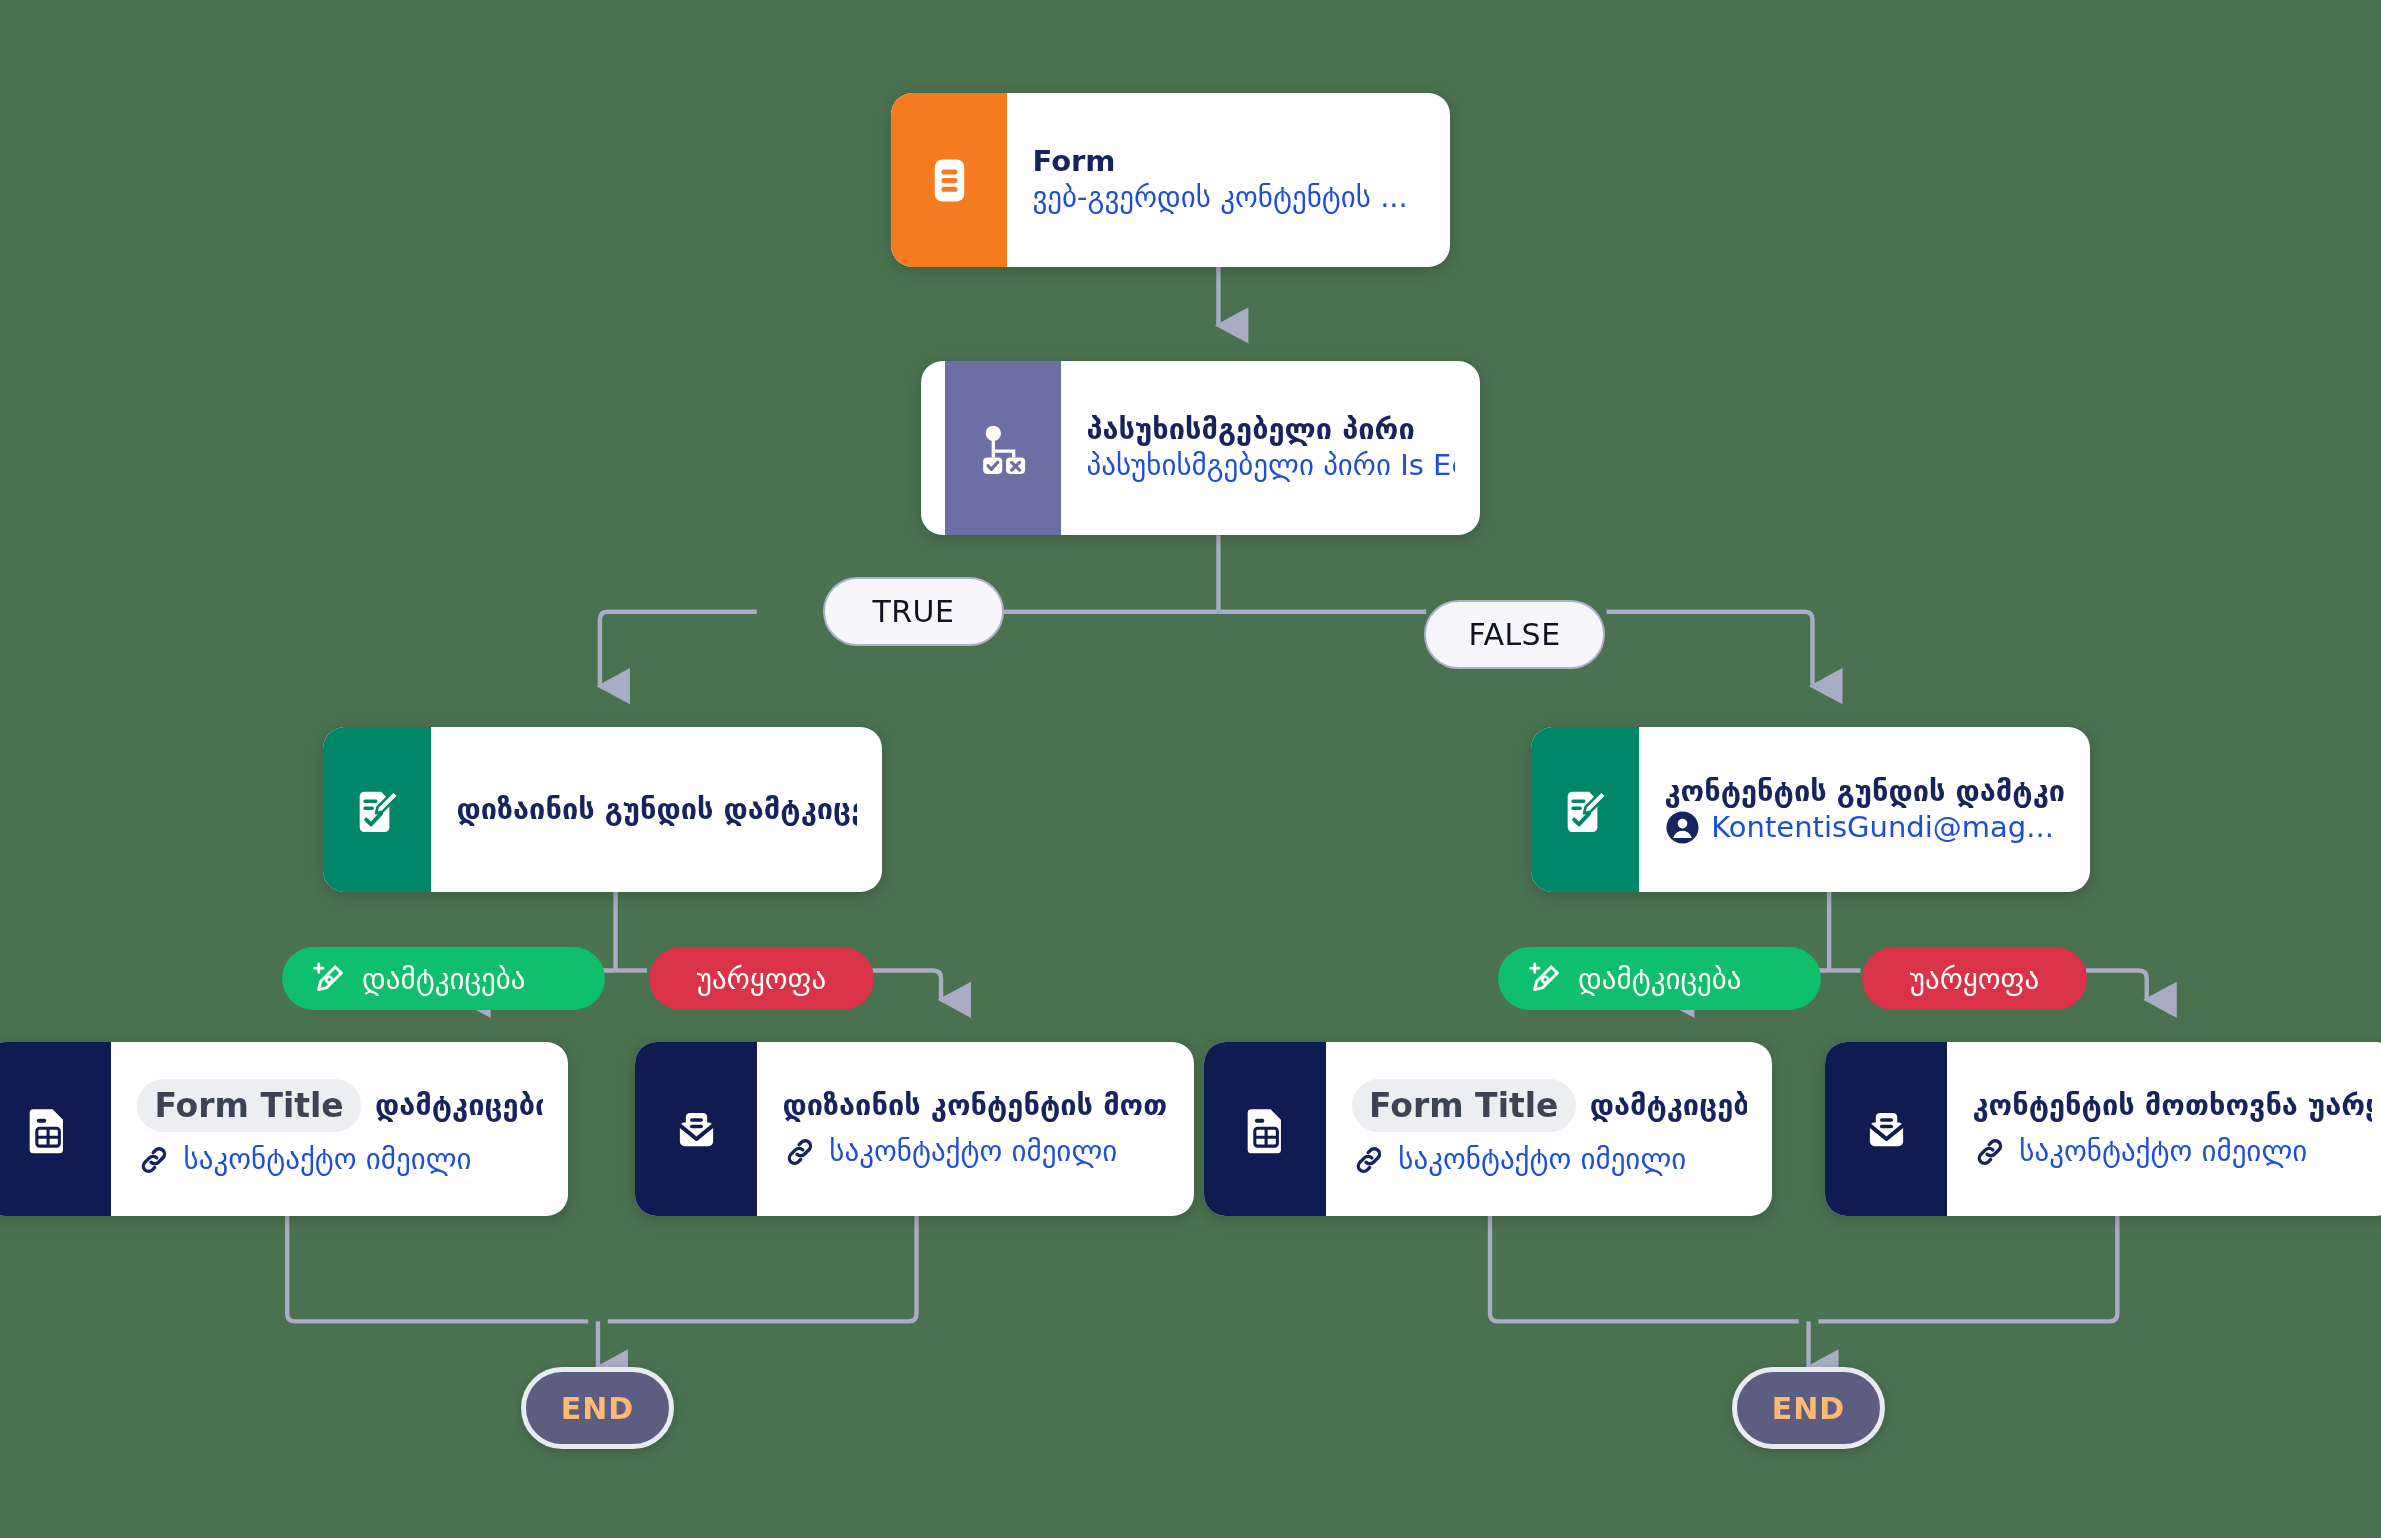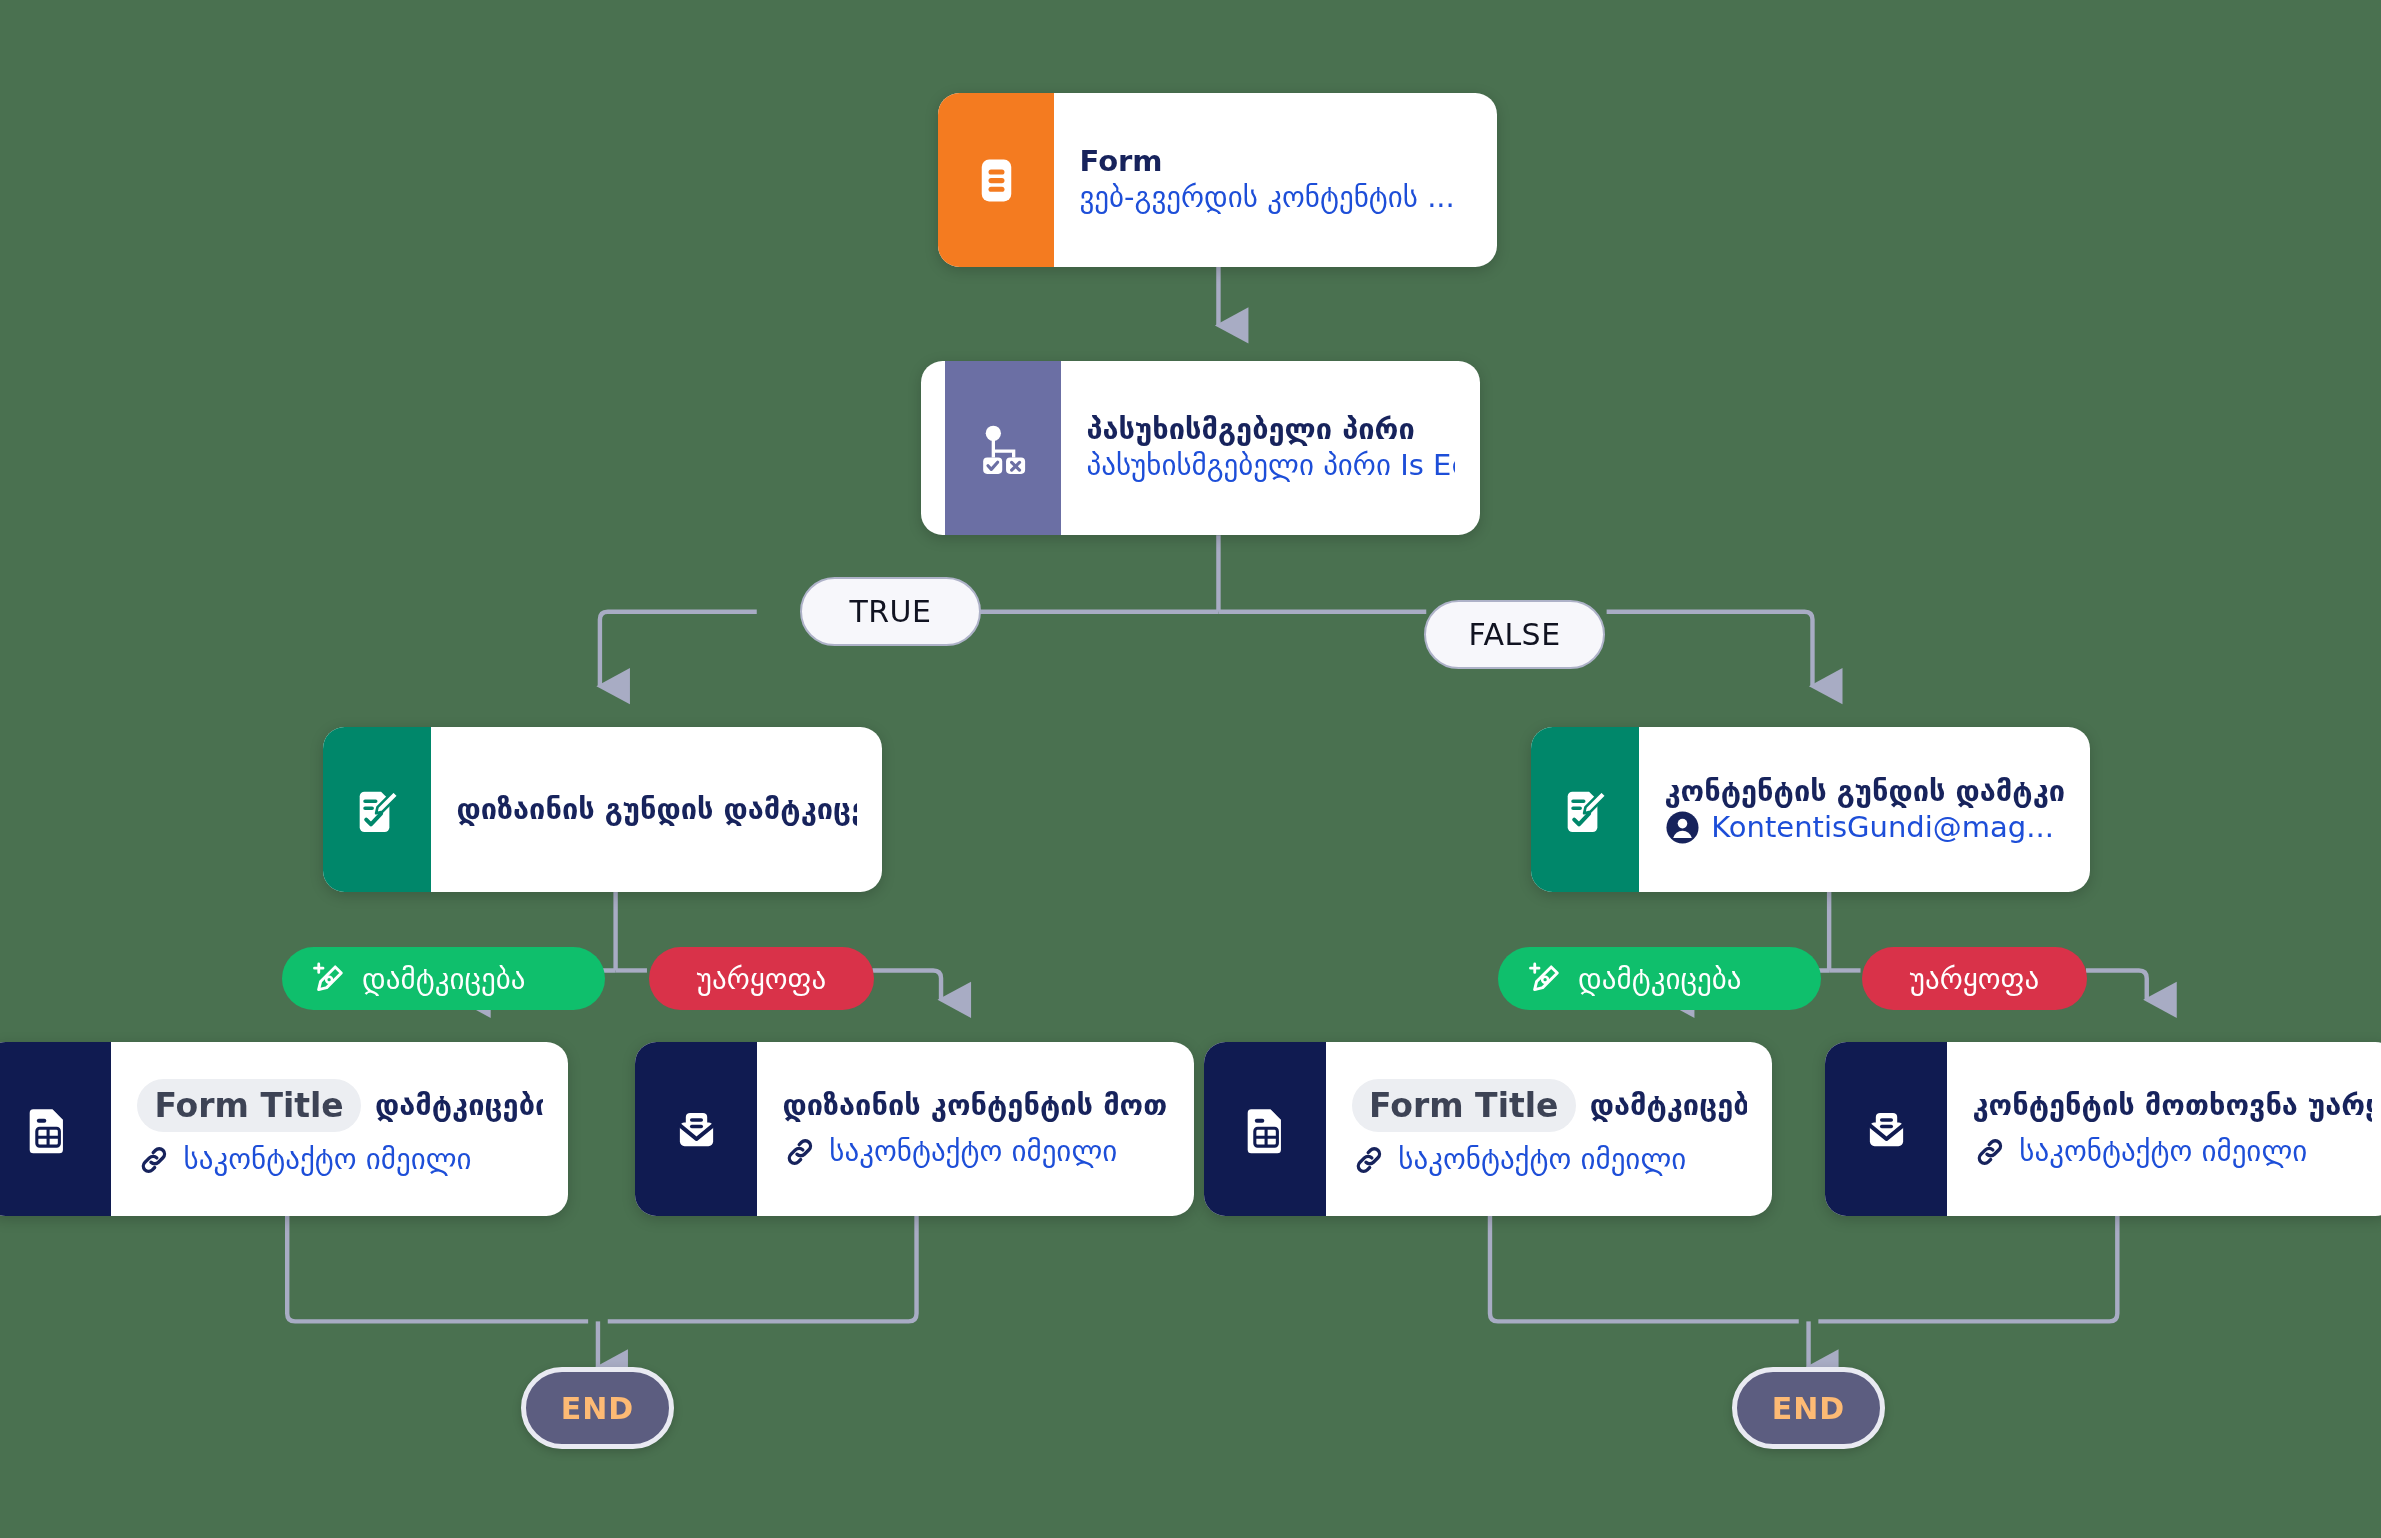--- a/index.html
+++ b/index.html
@@ -186,21 +186,21 @@
       <path d="M1866,990 L1706,990 q-8,0 -8,8 L1698,1020" marker-end="url(#arw)"></path>
       <path d="M1866,990 L1898,990"></path>
       <path d="M2128,990 L2182,990 q8,0 8,8 L2190,1020" marker-end="url(#arw)"></path>
 
       <path d="M1520,1238 L1520,1340 q0,8 8,8 L1835,1348"></path>
       <path d="M2160,1238 L2160,1340 q0,8 -8,8 L1855,1348"></path>
       <path d="M1845,1348 L1845,1395" marker-end="url(#arw)"></path>
     </g>
   </svg>
 
-  <div class="node" style="left:938px; top:93px; width:559px; height:174px;">
+  <div class="node" style="left:891px; top:93px; width:559px; height:174px;">
     <div class="iconpane pane-orange" style="width:116px;">
       <svg class="ic" width="59" height="59" viewBox="0 0 48 48">
         <rect x="12" y="7" width="24" height="34" rx="6" fill="#ffffff"></rect>
         <rect x="17.5" y="15" width="13" height="4.2" rx="2.1" fill="#F47B20"></rect>
         <rect x="17.5" y="22" width="13" height="4.2" rx="2.1" fill="#F47B20"></rect>
         <rect x="17.5" y="29" width="13" height="4.2" rx="2.1" fill="#F47B20"></rect>
       </svg>
     </div>
     <div class="body">
       <div class="ttl">Form</div>
@@ -218,21 +218,21 @@
         <rect x="26" y="31" width="15" height="13" rx="3.2" fill="#ffffff"></rect>
         <path d="M30.4 35 l6.2 6 M36.6 35 l-6.2 6" stroke="#6B6FA4" stroke-width="2.5" stroke-linecap="round"></path>
       </svg>
     </div>
     <div class="body">
       <div class="ttl">პასუხისმგებელი პირი</div>
       <div class="sub">პასუხისმგებელი პირი Is Equ</div>
     </div>
   </div>
 
-  <div class="pill" style="left:800px; top:577px; width:181px; height:69px;">TRUE</div>
+  <div class="pill" style="left:823px; top:577px; width:181px; height:69px;">TRUE</div>
   <div class="pill" style="left:1424px; top:600px; width:181px; height:69px;">FALSE</div>
 
   <div class="node" style="left:323px; top:727px; width:559px; height:165px;">
     <div class="iconpane pane-teal" style="width:108px;">
       <svg class="ic" width="57" height="57" viewBox="0 0 48 48">
         <path d="M13 9 h14 l7 7 v23 a4 4 0 0 1 -4 4 h-17 a4 4 0 0 1 -4 -4 v-26 a4 4 0 0 1 4 -4 z" fill="#ffffff"></path>
         <path d="M14.5 32.5 l4 4 l8.5 -9" stroke="#00876A" stroke-width="3.4" fill="none" stroke-linecap="round" stroke-linejoin="round"></path>
         <path d="M13.5 17 h9 M13.5 23 h6" stroke="#00876A" stroke-width="3" stroke-linecap="round"></path>
         <path d="M37.5 8.5 l4 4 l-13.5 13.5 l-5.2 1.2 l1.2 -5.2 z" fill="#ffffff" stroke="#00876A" stroke-width="2.2" stroke-linejoin="round"></path>
       </svg>

